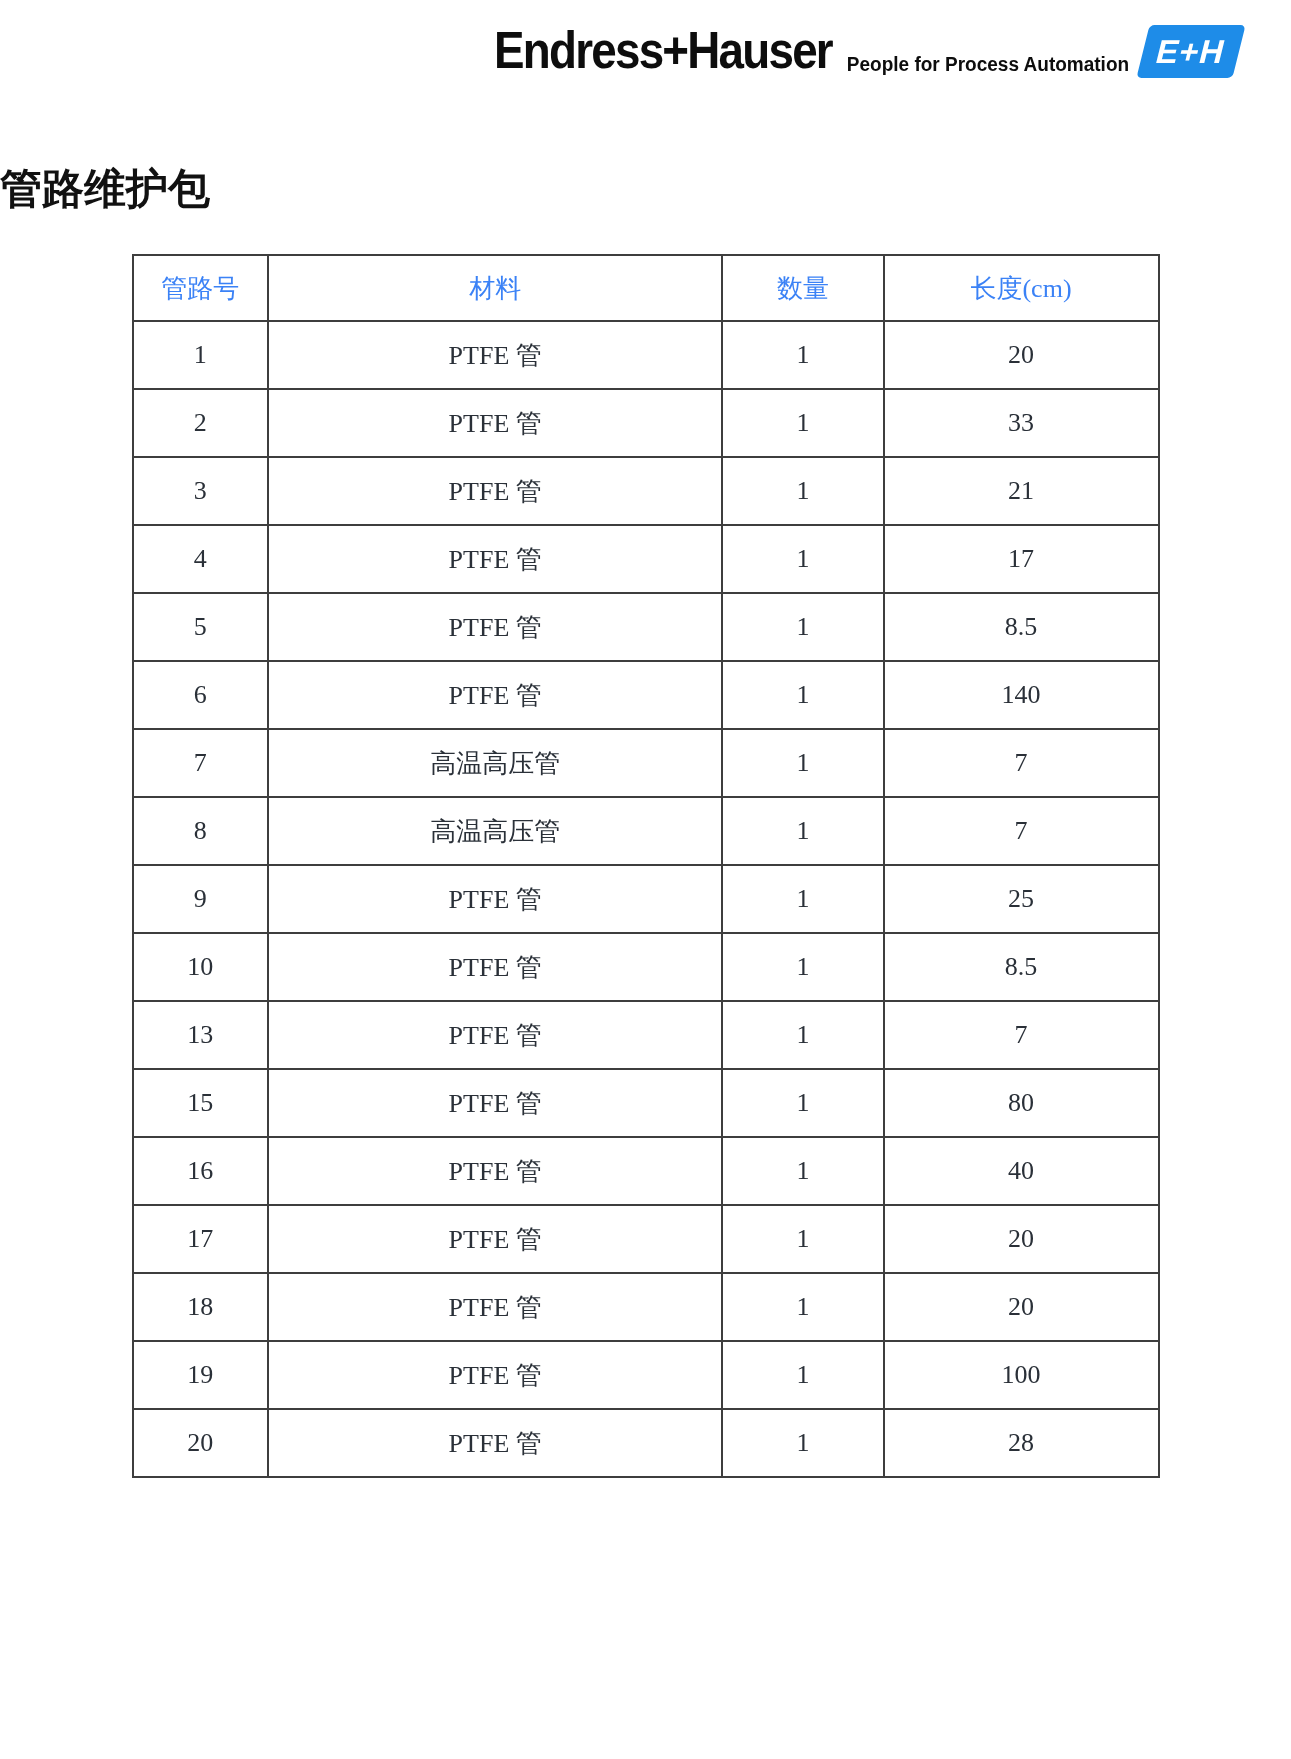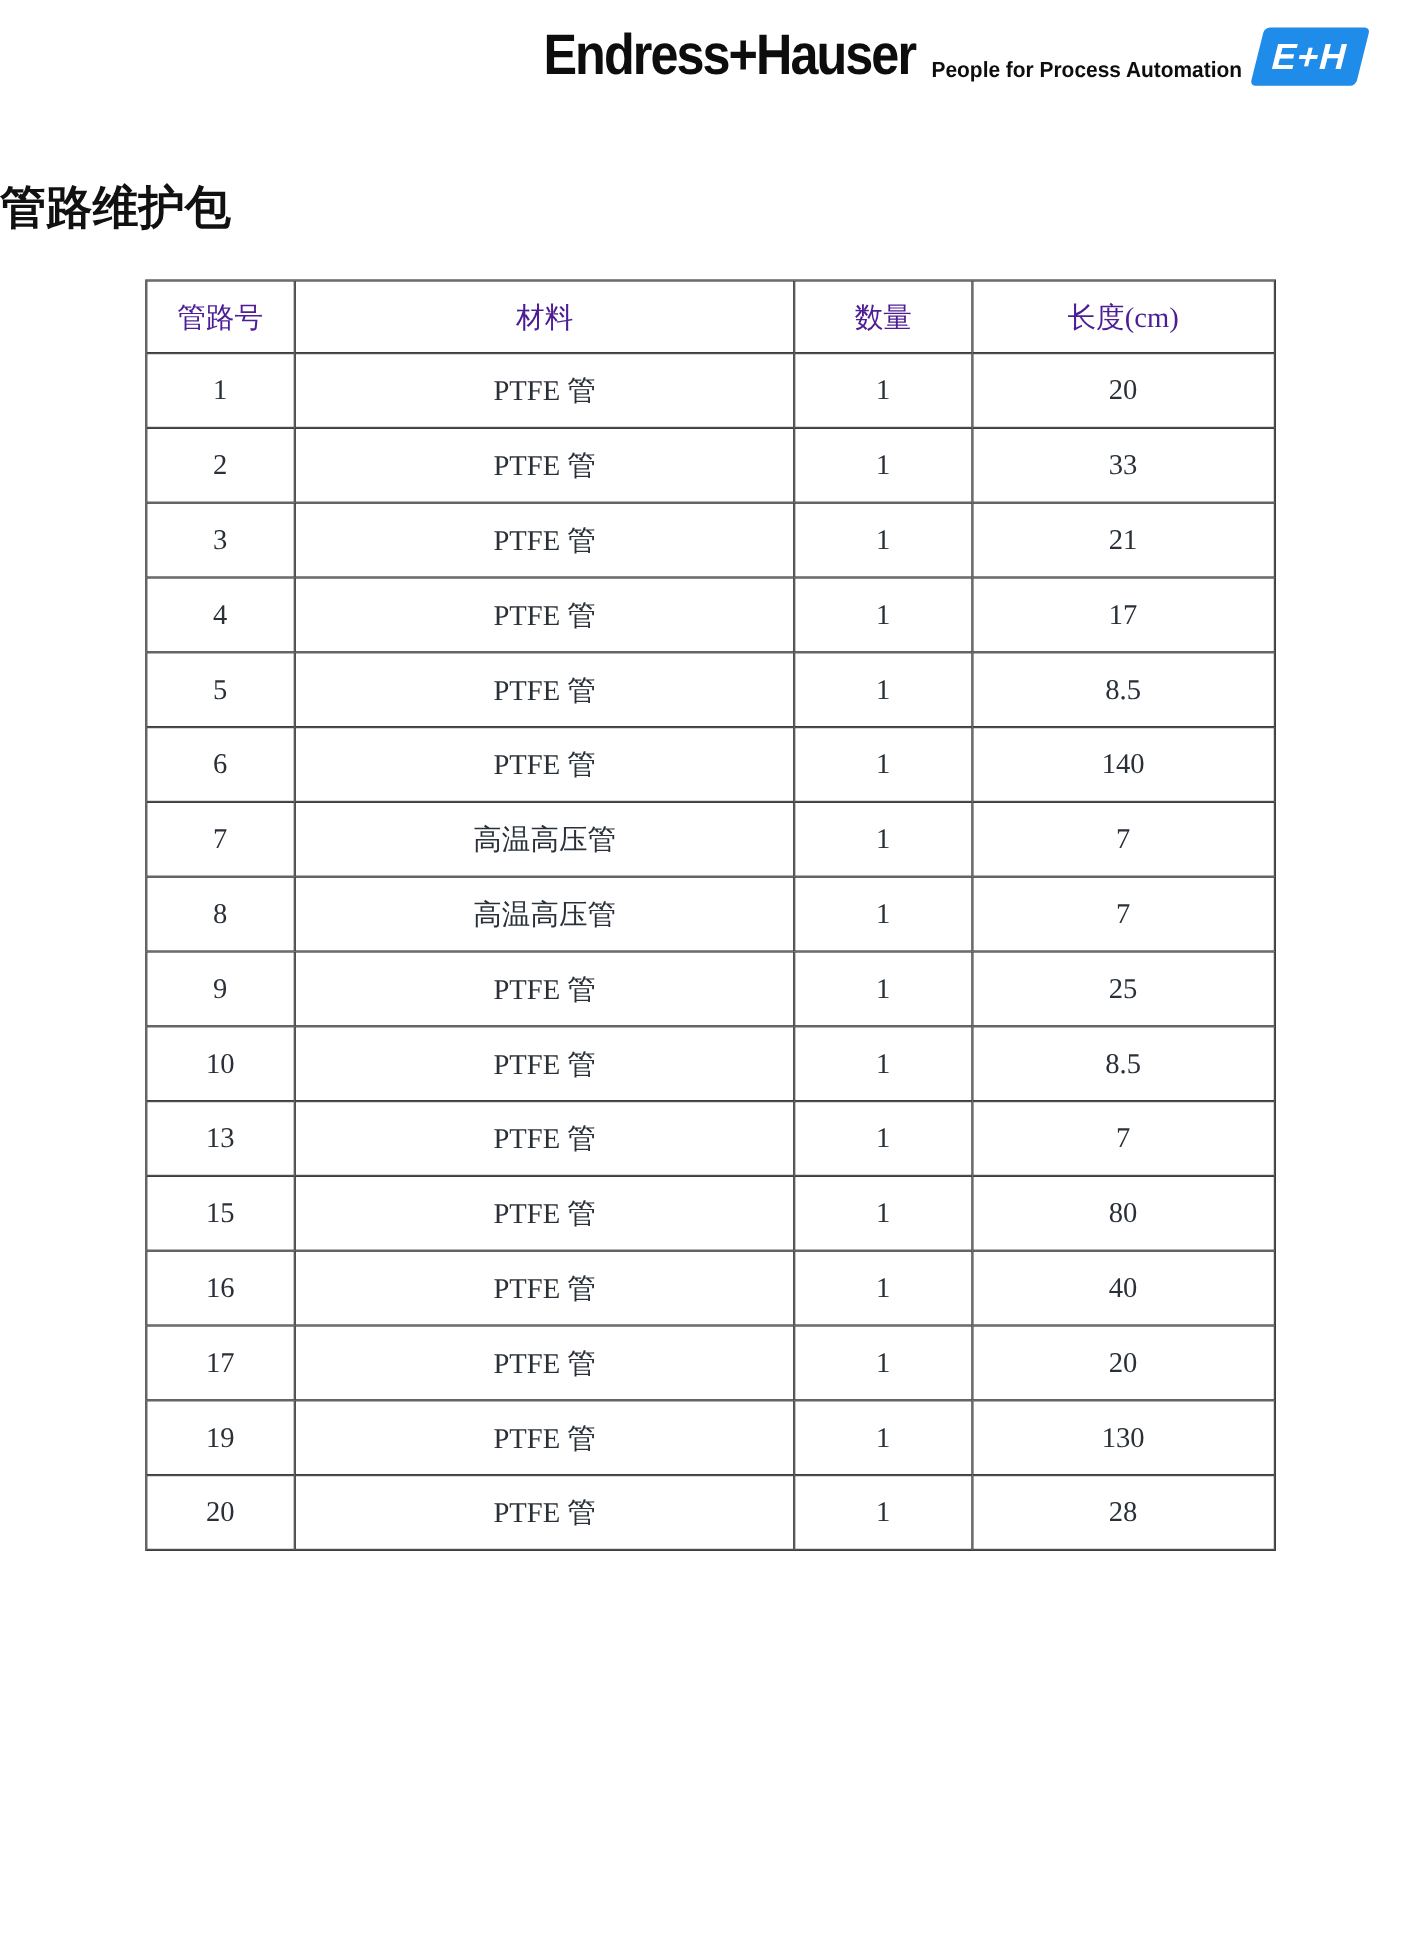--- a/index.html
+++ b/index.html
@@ -95,21 +95,21 @@
   table.parts td {
     border: 1px solid #3e3e3e;
     text-align: center;
     vertical-align: middle;
     font-size: 26px;
     font-weight: normal;
     padding: 0;
     overflow: hidden;
     white-space: nowrap;
   }
-  table.parts th { height: 64px; color: #4c1d95; }
+  table.parts th { height: 64px; color: #3b82f6; }
   table.parts td { height: 66px; color: #2a3038; }
 
   .col-no     { width: 13.2%; }
   .col-mat    { width: 44.3%; }
   .col-qty    { width: 15.7%; }
   .col-len    { width: 26.8%; }
 </style>
 </head>
 <body>
 
@@ -219,24 +219,30 @@
         <td>1</td>
         <td>40</td>
       </tr>
       <tr>
         <td>17</td>
         <td>PTFE 管</td>
         <td>1</td>
         <td>20</td>
       </tr>
       <tr>
+        <td>18</td>
+        <td>PTFE 管</td>
+        <td>1</td>
+        <td>20</td>
+      </tr>
+      <tr>
         <td>19</td>
         <td>PTFE 管</td>
         <td>1</td>
-        <td>130</td>
+        <td>100</td>
       </tr>
       <tr>
         <td>20</td>
         <td>PTFE 管</td>
         <td>1</td>
         <td>28</td>
       </tr>
     </tbody>
 </table>
 

